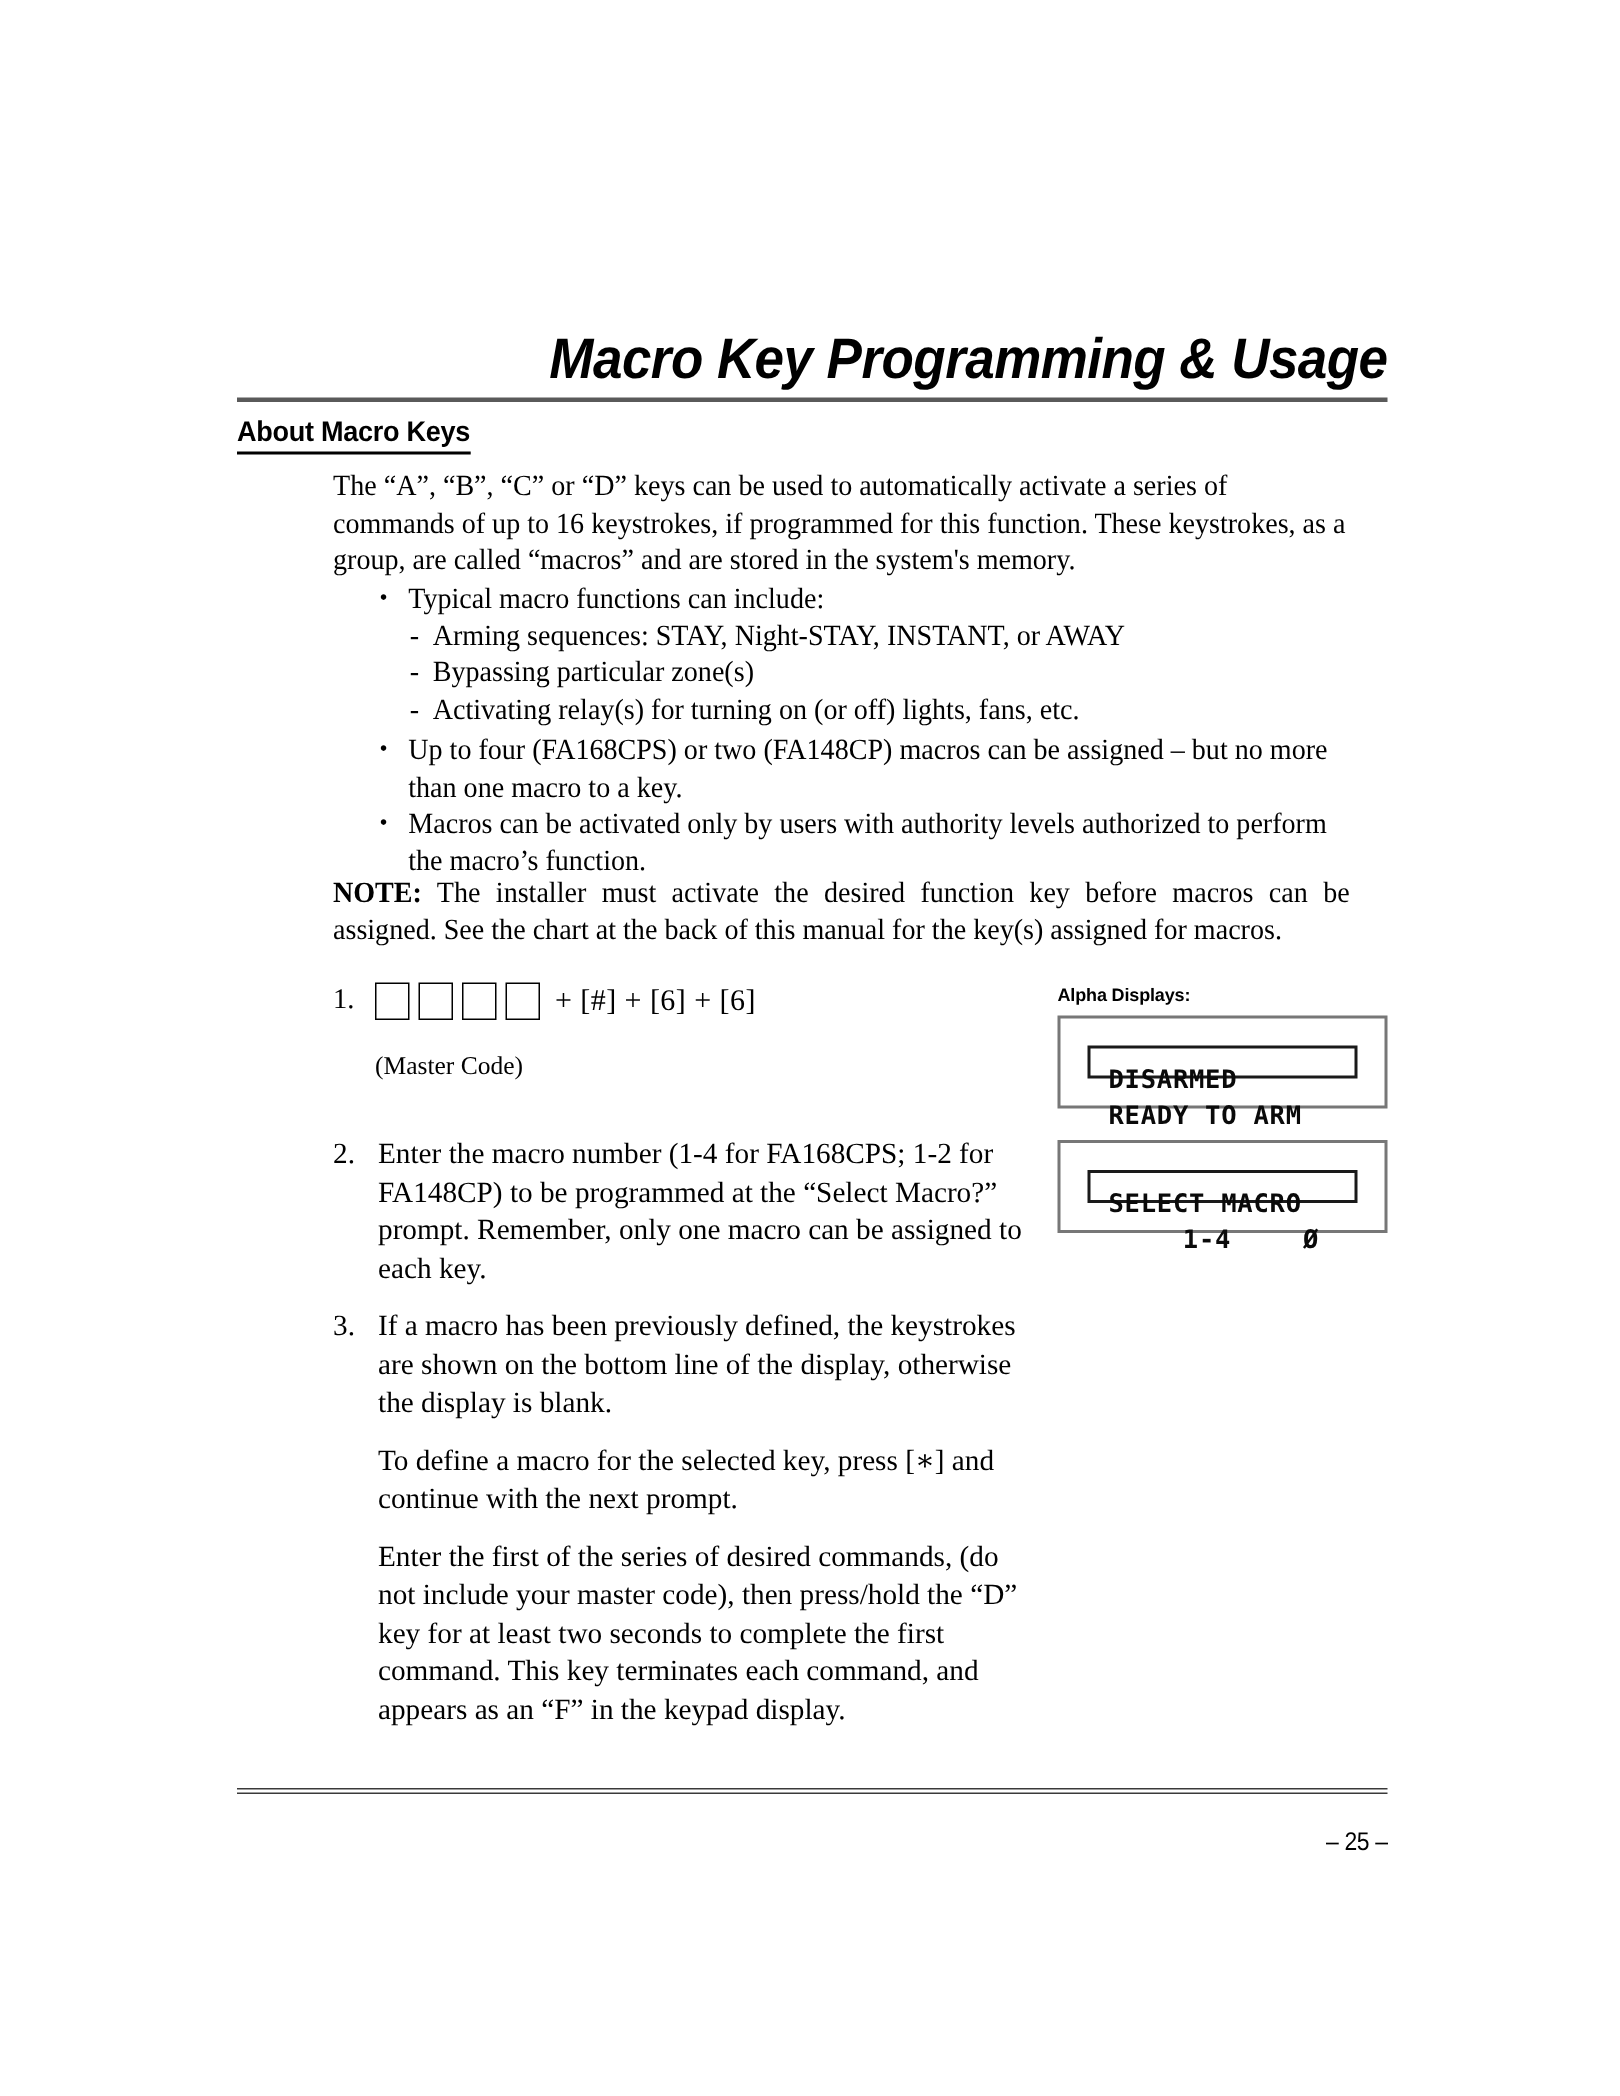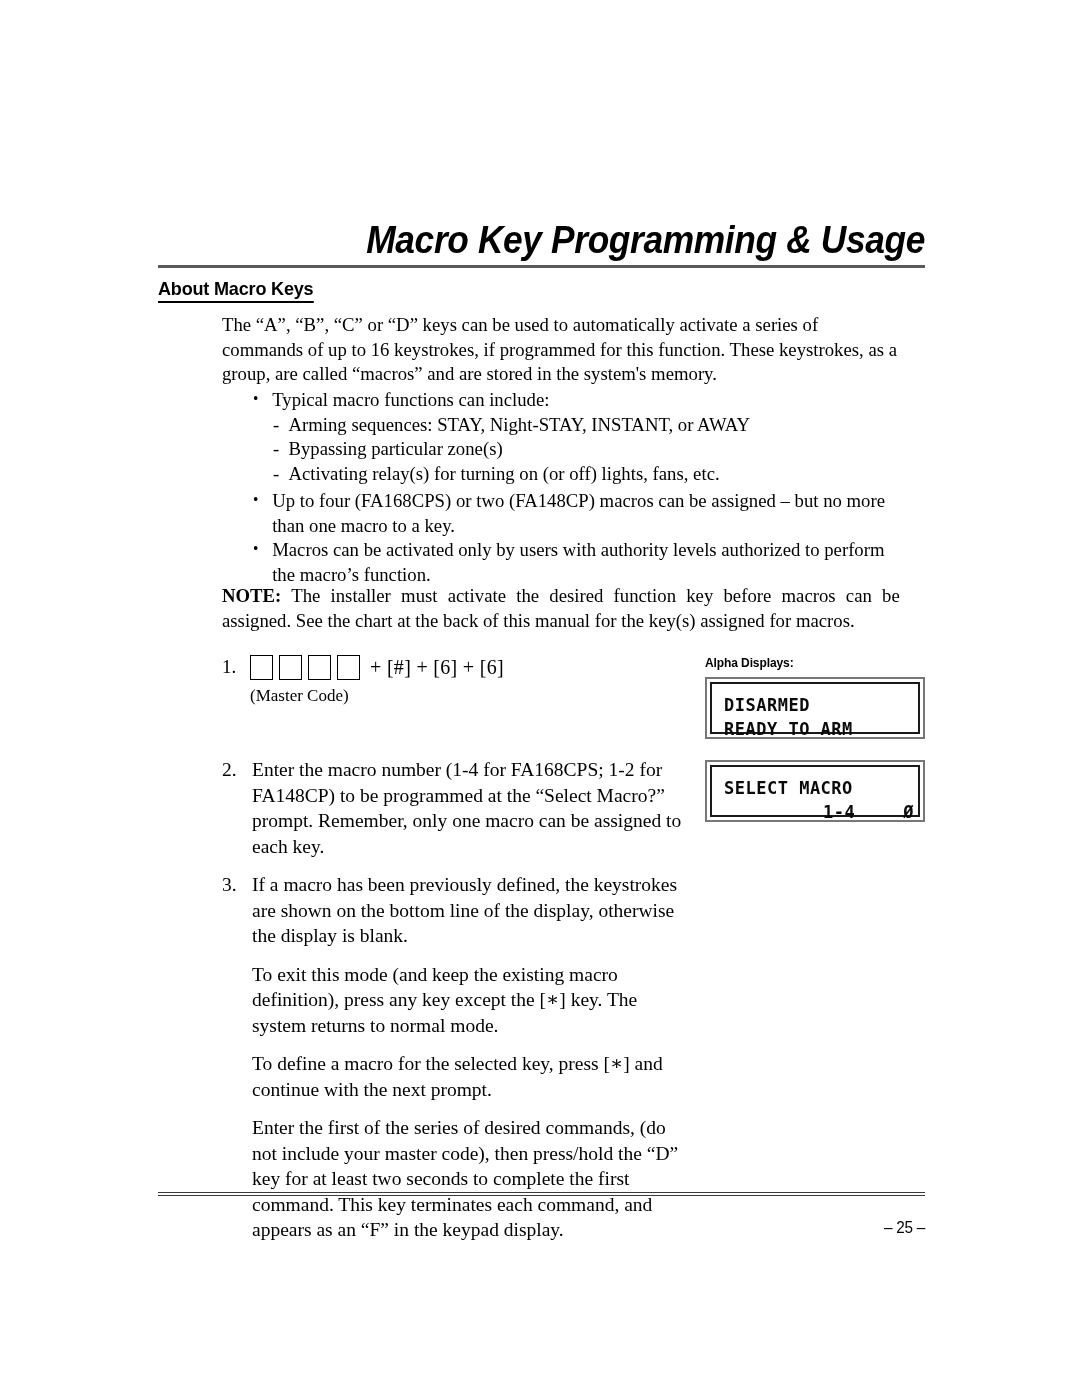--- a/index.html
+++ b/index.html
@@ -153,21 +153,21 @@
     height: 25px;
     border: 1.6px solid #000;
     box-sizing: border-box;
   }
   .step1-keys {
     font-size: 20px;
     letter-spacing: 0.3px;
   }
   .master-code {
     margin-left: 28px;
-    margin-top: 4px;
+    margin-top: 19px;
     font-size: 17px;
   }
 
   
   .steps {
     position: absolute;
     left: 222px;
     top: 757px;
     width: 470px;
     font-size: 19.5px;
@@ -198,21 +198,21 @@
     font-size: 12px;
     letter-spacing: -0.1px;
   }
   .lcd {
     position: absolute;
     left: 705px;
     width: 220px;
     box-sizing: border-box;
     background: #ffffff;
     border: 2px solid #777777;
-    padding: 3px;
+    padding: 18px;
   }
   .lcd-inner {
     border: 2px solid #1a1a1a;
     box-sizing: border-box;
     height: 100%;
     padding: 9px 0 0 12px;
   }
   .lcd-line {
     font-family: "DejaVu Sans Mono", "Liberation Mono", monospace;
     font-size: 17px;
@@ -222,21 +222,21 @@
     white-space: pre;
     color: #0a0a0a;
   }
   #lcd-disarmed { top: 677px; height: 62px; }
   #lcd-select  { top: 760px; height: 62px; }
   #lcd-display { top: 852px; height: 62px; }
   #lcd-pgm     { top: 1048px; height: 62px; }
 
   .lcd-row {
     display: flex;
-    justify-content: flex-end;
+    justify-content: center;
     width: 190px;
     gap: 48px;
   }
 
   
   .footer-rule {
     position: absolute;
     left: 158px;
     top: 1192px;
     width: 767px;
@@ -300,21 +300,20 @@
 
   <div class="steps">
     <div class="step">
       <span class="step-num">2.</span>
       <span>Enter the macro number (1-4 for FA168CPS; 1-2 for FA148CP) to be programmed at the “Select Macro?” prompt. Remember, only one macro can be assigned to each key.</span>
     </div>
     <div class="step">
       <span class="step-num">3.</span>
       <span>If a macro has been previously defined, the keystrokes are shown on the bottom line of the display, otherwise the display is blank.</span>
     </div>
-    <div class="para">To exit this mode (and keep the existing macro definition), press any key except the [∗] key. The system returns to normal mode.</div>
     <div class="para">To define a macro for the selected key, press [∗] and continue with the next prompt.</div>
     <div class="para">Enter the first of the series of desired commands, (do not include your master code), then press/hold the “D” key for at least two seconds to complete the first command. This key terminates each command, and appears as an “F” in the keypad display.</div>
   </div>
 
   <div class="alpha-label">Alpha Displays:</div>
 
   <div class="lcd" id="lcd-disarmed">
     <div class="lcd-inner">
       <div class="lcd-line">DISARMED</div>
       <div class="lcd-line">READY TO ARM</div>

